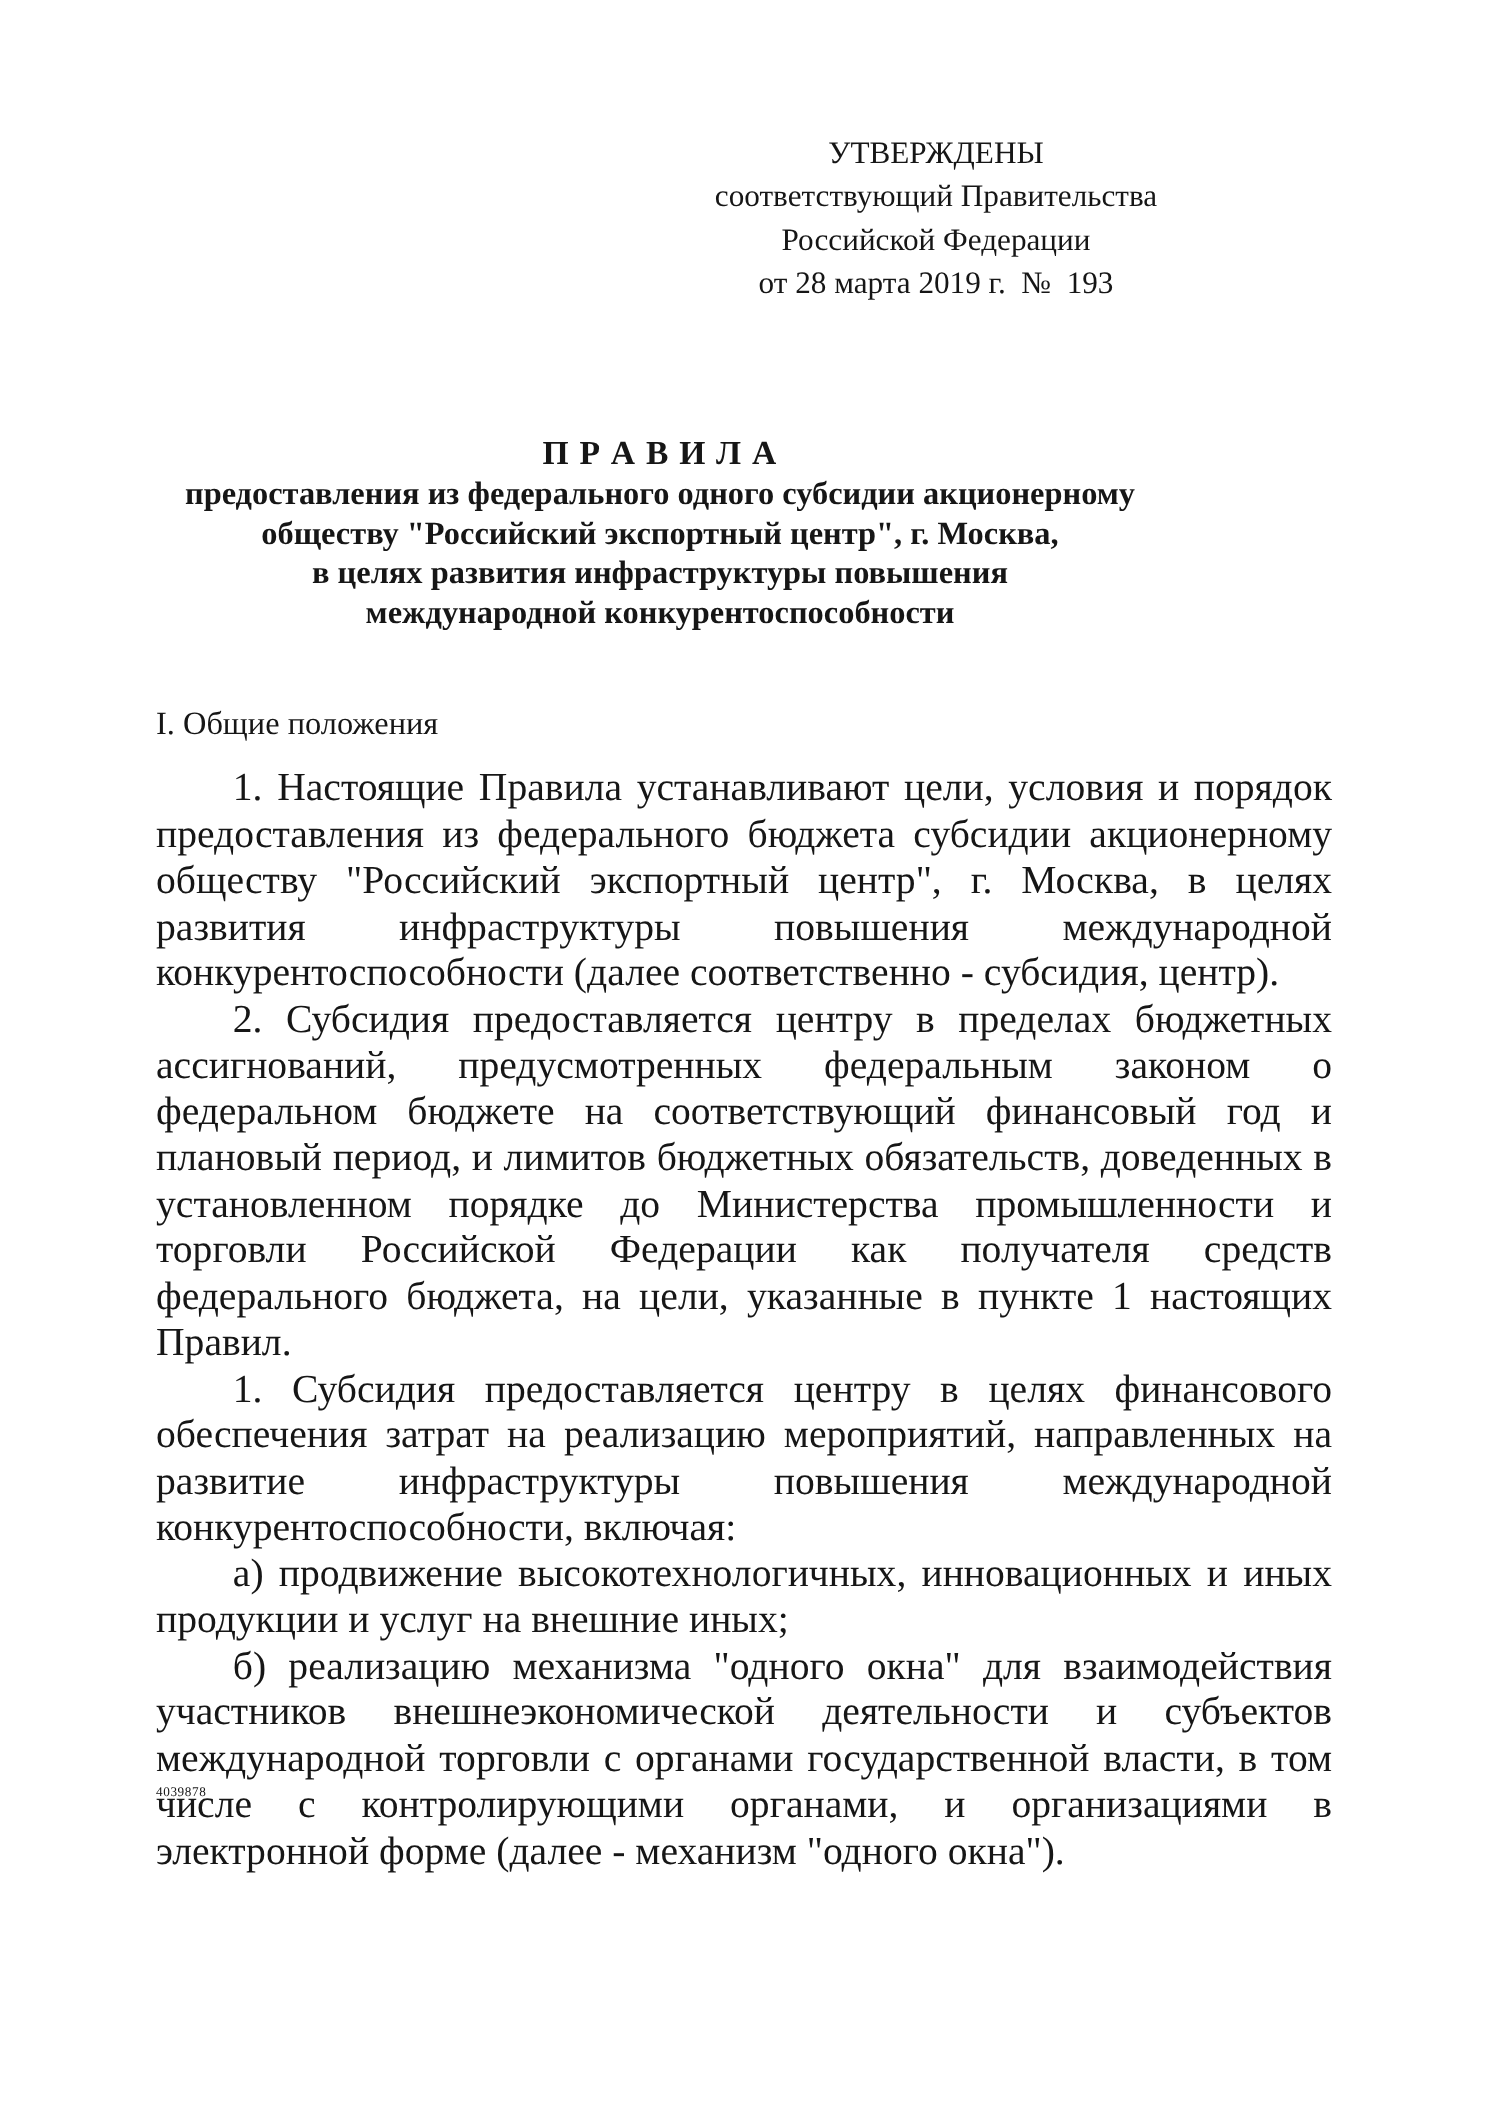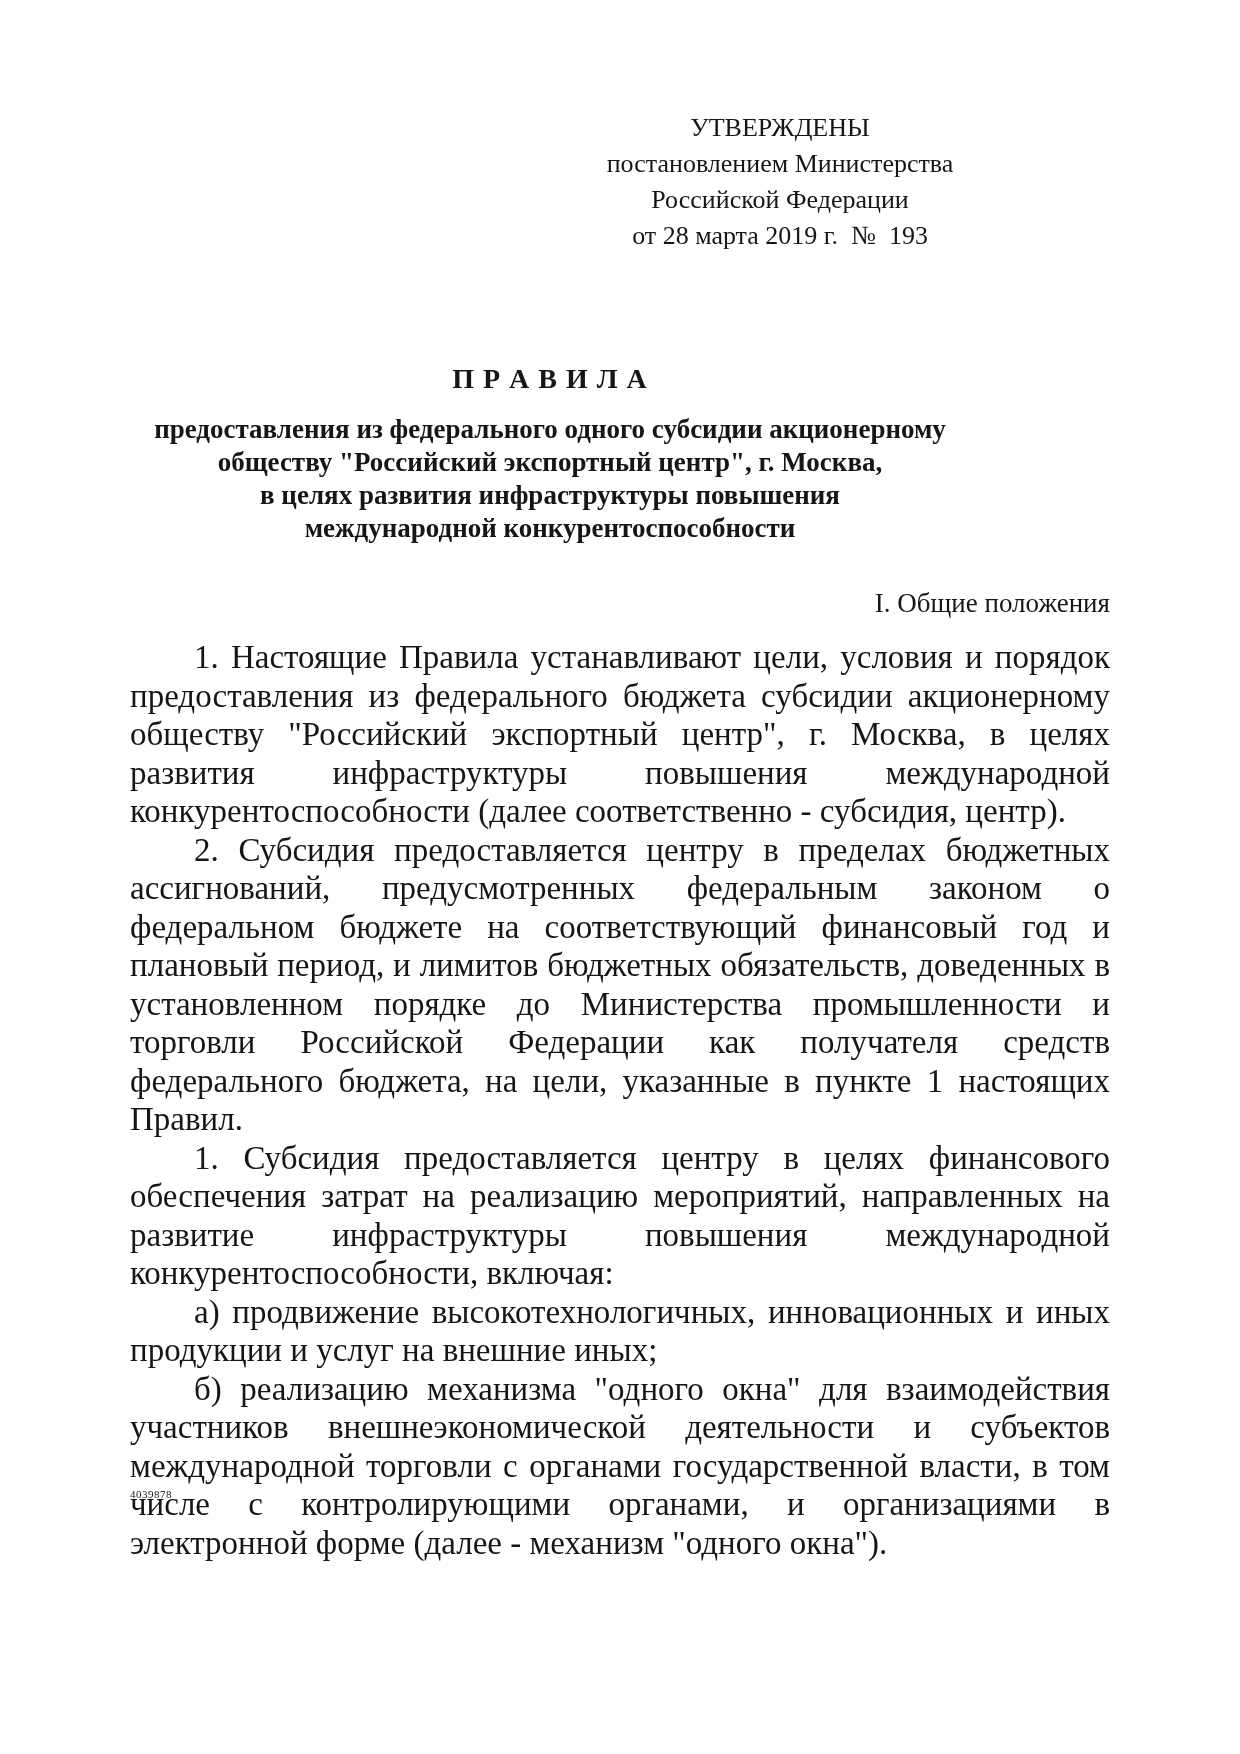--- a/index.html
+++ b/index.html
@@ -37,31 +37,30 @@
     top: 362px;
     left: 130px;
     width: 840px;
     text-align: center;
     font-weight: bold;
     font-size: 27px;
     line-height: 33px;
   }
   .doc-title .heading {
     font-size: 28px;
-    margin-bottom: 18px;
     letter-spacing: 1px;
   }
 
   
   .section-heading {
     position: absolute;
     top: 588px;
     left: 130px;
     width: 980px;
-    text-align: right;
+    text-align: left;
     font-size: 27px;
   }
 
   
   .body-text {
     position: absolute;
     top: 638px;
     left: 130px;
     width: 980px;
     font-size: 33px;
@@ -82,21 +81,21 @@
     letter-spacing: 0.5px;
   }
 </style>
 </head>
 <body>
 
 <div class="page">
 
   <div class="approval">
     <div class="line">УТВЕРЖДЕНЫ</div>
-    <div class="line">постановлением Министерства</div>
+    <div class="line">соответствующий Правительства</div>
     <div class="line">Российской Федерации</div>
     <div class="line">от 28 марта 2019 г.  №  193</div>
   </div>
 
   <div class="doc-title">
     <div class="heading">П Р А В И Л А</div>
     <div>предоставления из федерального одного субсидии акционерному</div>
     <div>обществу "Российский экспортный центр", г. Москва,</div>
     <div>в целях развития инфраструктуры повышения</div>
     <div>международной конкурентоспособности</div>

